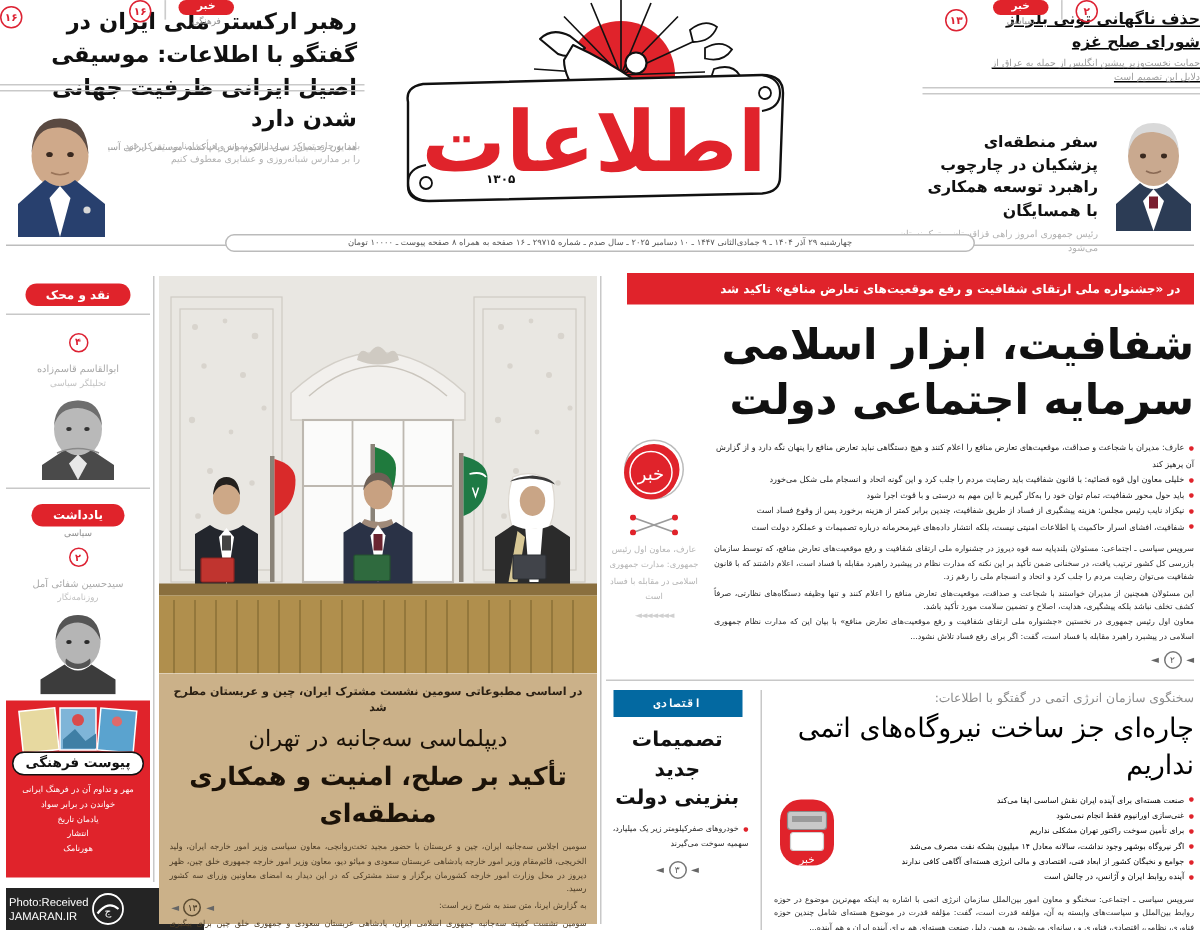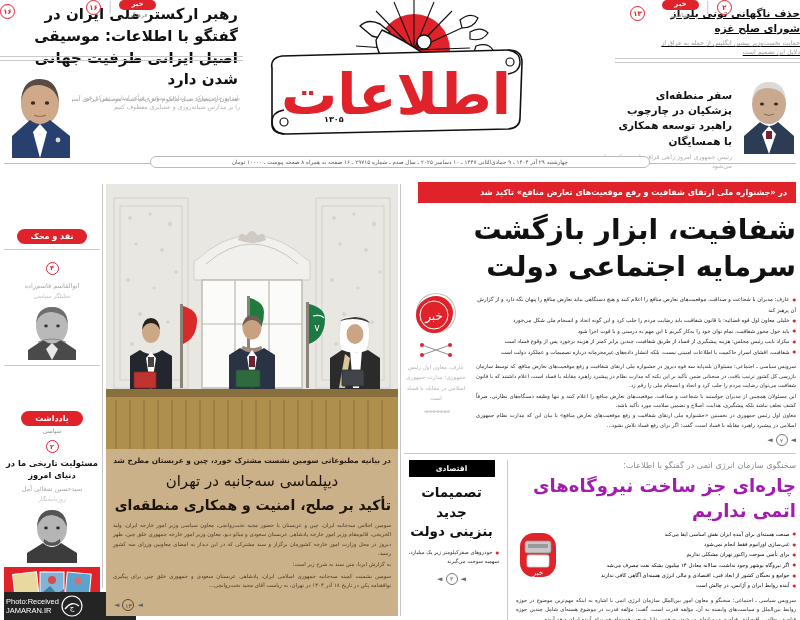--- a/index.html
+++ b/index.html
@@ -71,21 +71,21 @@
     position:absolute; left:0; right:0; top:156px; margin:0 auto;
     width:500px; text-align:center; font-size:5.6px; color:#555;
     border:1px solid #bbb; border-radius:10px; padding:2px 6px; background:#fff;
     white-space:nowrap; overflow:hidden;
   }
   .dl-rule { position:absolute; top:163px; height:1px; background:#bdbdbd; }
 
   
   .rail { position:absolute; left:4px; top:184px; width:96px; height:432px; }
   .rail-sep { height:1px; background:#c8c8c8; margin:5px 0; }
-  .rail-item { text-align:center;margin-top:40px; }
+  .rail-item { text-align:center; }
   .rail-badge {
     display:inline-block; background:#e0232b; color:#fff; font-size:8px; font-weight:bold;
     border-radius:11px; padding:3px 14px; position:relative;
   }
   .rail-pn {
     display:inline-flex; align-items:center; justify-content:center;
     width:13px; height:13px; border:1px solid #d23; border-radius:50%;
     color:#d23; font-size:6.5px; font-weight:bold; margin:4px auto;
   }
   .rail-title { font-size:8.3px; font-weight:bold; color:#111; line-height:1.5; }
@@ -110,21 +110,21 @@
   }
   .credit-txt { color:#fff; font-size:7.5px; line-height:1.25; text-align:left; font-family:"Liberation Sans",sans-serif; direction:ltr;}
   .credit-logo { width:26px; height:22px; margin-right:2px; }
 
   
   .center { position:absolute; left:106px; top:184px; width:292px; height:432px; }
   .hero-photo { width:292px; height:265px; overflow:hidden; position:relative; }
   .cap { background:#cbb189; padding:6px 7px 8px; height:167px; position:relative; }
   .cap-kicker { font-size:7.4px; font-weight:bold; color:#2b2013; text-align:center; line-height:1.5;}
   .cap-h1 { font-size:15px; font-weight:normal; color:#1b1208; text-align:center; margin-top:5px; line-height:1.45; }
-  .cap-h2 { font-size:14px; font-weight:bold; color:#1b1208; text-align:right; margin-top:2px; line-height:1.45;}
+  .cap-h2 { font-size:17px; font-weight:bold; color:#1b1208; text-align:center; margin-top:2px; line-height:1.45;}
   .cap-body { font-size:5.4px; color:#4b3b25; line-height:1.72; text-align:justify; margin-top:6px; }
   .cap-body p { margin-bottom:2px; }
   .cap-more { position:absolute; left:8px; bottom:5px; display:flex; align-items:center; gap:3px; color:#3a2d1a;}
   .cap-more .pn2 { width:12px;height:12px;border:1px solid #5a4a30;border-radius:50%;display:flex;align-items:center;justify-content:center;font-size:6px;}
 
   
   .right { position:absolute; left:404px; top:182px; width:392px; height:434px; }
   .ribbon {
     background:#e0232b; color:#fff; font-size:8px; font-weight:bold;
     padding:5px 9px; text-align:right; line-height:1.4; width:378px;
@@ -148,32 +148,32 @@
   .lead-aside { width:64px; flex:0 0 auto; text-align:center; }
   .seal { width:38px; height:38px; border-radius:50%; background:#e0232b; border:2px solid #fff; box-shadow:0 0 0 1px #bbb; margin:0 auto; position:relative;}
   .aside-cap { font-size:5.6px; color:#b4b4b4; line-height:1.85; margin-top:6px;}
   .aside-orn { margin:10px auto 4px; width:40px; height:14px;}
 
   .rrule { height:1px; background:#c8c8c8; margin:7px 0 6px; }
 
   .sec2 { display:flex; direction:rtl; gap:8px;}
   .sec2-main { flex:1; }
   .sec2-kicker { font-size:8.2px; color:#8a8a8a; text-align:right; }
-  .sec2-h1 { font-size:18px; font-weight:bold; color:#a21caf; text-align:right; margin-top:4px; line-height:1.35;}
+  .sec2-h1 { font-size:18px; font-weight:normal; color:#000000; text-align:right; margin-top:4px; line-height:1.35;}
   .sec2-row { display:flex; gap:7px; margin-top:6px; direction:rtl;}
   .sec2-bul { flex:1; font-size:5.3px; line-height:1.95; text-align:right; }
   .sec2-bul li { list-style:none;}
   .sec2-bul li::before { content:"●"; color:#e0232b; font-size:4px; margin-left:3px; vertical-align:middle;}
   .sec2-icon { width:44px; flex:0 0 auto; display:flex; align-items:flex-start; justify-content:center; }
   .sec2-body { font-size:5.3px; line-height:1.8; text-align:justify; color:#2a2a2a; margin-top:5px;}
 
   .econ { width:104px; flex:0 0 auto; border-right:1px solid #c8c8c8; padding-right:8px; text-align:center;}
   .econ-badge {
-    display:block; background:#000000; color:#fff; font-size:7.5px; font-weight:bold;
-    padding:4px 0; margin:0 auto 6px; width:86px;
+    display:block; background:#0369a1; color:#fff; font-size:7.5px; font-weight:bold;
+    padding:4px 0; margin:0 auto 6px; width:86px;font-family:Liberation Mono, monospace;
   }
   .econ-h { font-size:13.5px; font-weight:bold; color:#111; line-height:1.45;}
   .econ-bul { font-size:5.3px; color:#2a2a2a; line-height:1.8; margin-top:6px; text-align:right;}
   .econ-bul::before { content:"●"; color:#e0232b; font-size:4px; margin-left:3px; vertical-align:middle;}
   .econ-more { display:flex; align-items:center; justify-content:center; gap:3px; margin-top:6px;}
   .econ-more .pn4 { width:12px;height:12px;border:1px solid #777;border-radius:50%;display:flex;align-items:center;justify-content:center;font-size:6px;color:#555;}
 
   .arrow { font-size:7px; color:#666; }
   .vsep { position:absolute; width:1px; background:#c8c8c8; }
 </style>
@@ -339,21 +339,20 @@
         </svg>
       </div>
     </div>
 
     <div class="rail-sep"></div>
 
     <div class="rail-item">
       <span class="rail-badge">یادداشت</span>
       <div class="badge-sub">سیاسی</div>
       <div class="rail-pn">۲</div>
-      <div class="rail-title">مسئولیت تاریخی ما در دنیای امروز</div>
       <div class="rail-author">سیدحسین شفائی آمل</div>
       <div class="rail-role">روزنامه‌نگار</div>
       <div class="rail-portrait">
         <svg viewBox="0 0 72 58" width="72" height="58" aria-hidden="true">
           <rect width="72" height="58" fill="#fff"></rect>
           <ellipse cx="36" cy="23" rx="15" ry="18" fill="#b5b5b5"></ellipse>
           <path d="M21 22 Q22 5 36 5 Q50 5 51 22 Q47 11 36 10 Q25 10 21 22Z" fill="#555"></path>
           <path d="M28 34 q8 7 16 0 q2 6 -8 7 q-10 -1 -8 -7Z" fill="#555"></path>
           <path d="M27 38 Q36 46 45 38 L61 48 L61 58 L11 58 L11 48Z" fill="#3c3c3c"></path>
           <ellipse cx="30" cy="23" rx="1.8" ry="1.4" fill="#2a2a2a"></ellipse>
@@ -516,42 +515,42 @@
             <line x1="220" y1="216" x2="220" y2="265"></line>
           <line x1="234" y1="216" x2="234" y2="265"></line>
             <line x1="248" y1="216" x2="248" y2="265"></line>
           <line x1="262" y1="216" x2="262" y2="265"></line>
             <line x1="276" y1="216" x2="276" y2="265"></line>
         </g>
       </svg>
     </div>
 
     <div class="cap">
-      <div class="cap-kicker">در بیانیه مطبوعاتی سومین نشست مشترک خورد، چین و عربستان مطرح شد</div>
+      <div class="cap-kicker">در اساسی مطبوعاتی سومین نشست مشترک ایران، چین و عربستان مطرح شد</div>
       <div class="cap-h1">دیپلماسی سه‌جانبه در تهران</div>
       <div class="cap-h2">تأکید بر صلح، امنیت و همکاری منطقه‌ای</div>
       <div class="cap-body">
         <p>سومین اجلاس سه‌جانبه ایران، چین و عربستان با حضور مجید تخت‌روانچی، معاون سیاسی وزیر امور خارجه ایران، ولید الخریجی، قائم‌مقام وزیر امور خارجه پادشاهی عربستان سعودی و میائو دیو، معاون وزیر امور خارجه جمهوری خلق چین، ظهر دیروز در محل وزارت امور خارجه کشورمان برگزار و سند مشترکی که در این دیدار به امضای معاونین وزرای سه کشور رسید.</p>
         <p>به گزارش ایرنا، متن سند به شرح زیر است:</p>
         <p>سومین نشست کمیته سه‌جانبه جمهوری اسلامی ایران، پادشاهی عربستان سعودی و جمهوری خلق چین برای پیگیری توافقنامه پکن در تاریخ ۱۸ آذر ۱۴۰۴ در تهران، به ریاست آقای مجید تخت‌روانچی...</p>
       </div>
       <div class="cap-more">
         <span class="arrow">◄</span>
         <span class="pn2">۱۳</span>
         <span class="arrow">◄</span>
       </div>
     </div>
   </div>
 
   <div class="right">
 
     <div class="ribbon">در «جشنواره ملی ارتقای شفافیت و رفع موقعیت‌های تعارض منافع» تاکید شد</div>
 
     <div class="lead-h1">
-      <span class="l2">شفافیت، ابزار بازگشت</span>
+      <span class="l2">شفافیت، ابزار اسلامی</span>
       <span class="l2">سرمایه اجتماعی دولت</span>
     </div>
 
     <div class="lead-row">
       <div class="lead-text">
         <ul class="bullets">
           <li>عارف: مدیران با شجاعت و صداقت، موقعیت‌های تعارض منافع را اعلام کنند و هیچ دستگاهی نباید تعارض منافع را پنهان نگه دارد و از گزارش آن پرهیز کند</li>
           <li>خلیلی معاون اول قوه قضائیه: با قانون شفافیت باید رضایت مردم را جلب کرد و این گونه اتحاد و انسجام ملی شکل می‌خورد</li>
           <li>باید حول محور شفافیت، تمام توان خود را به‌کار گیریم تا این مهم به درستی و با قوت اجرا شود</li>
           <li>نیکزاد نایب رئیس مجلس: هزینه پیشگیری از فساد از طریق شفافیت، چندین برابر کمتر از هزینه برخورد پس از وقوع فساد است</li>

